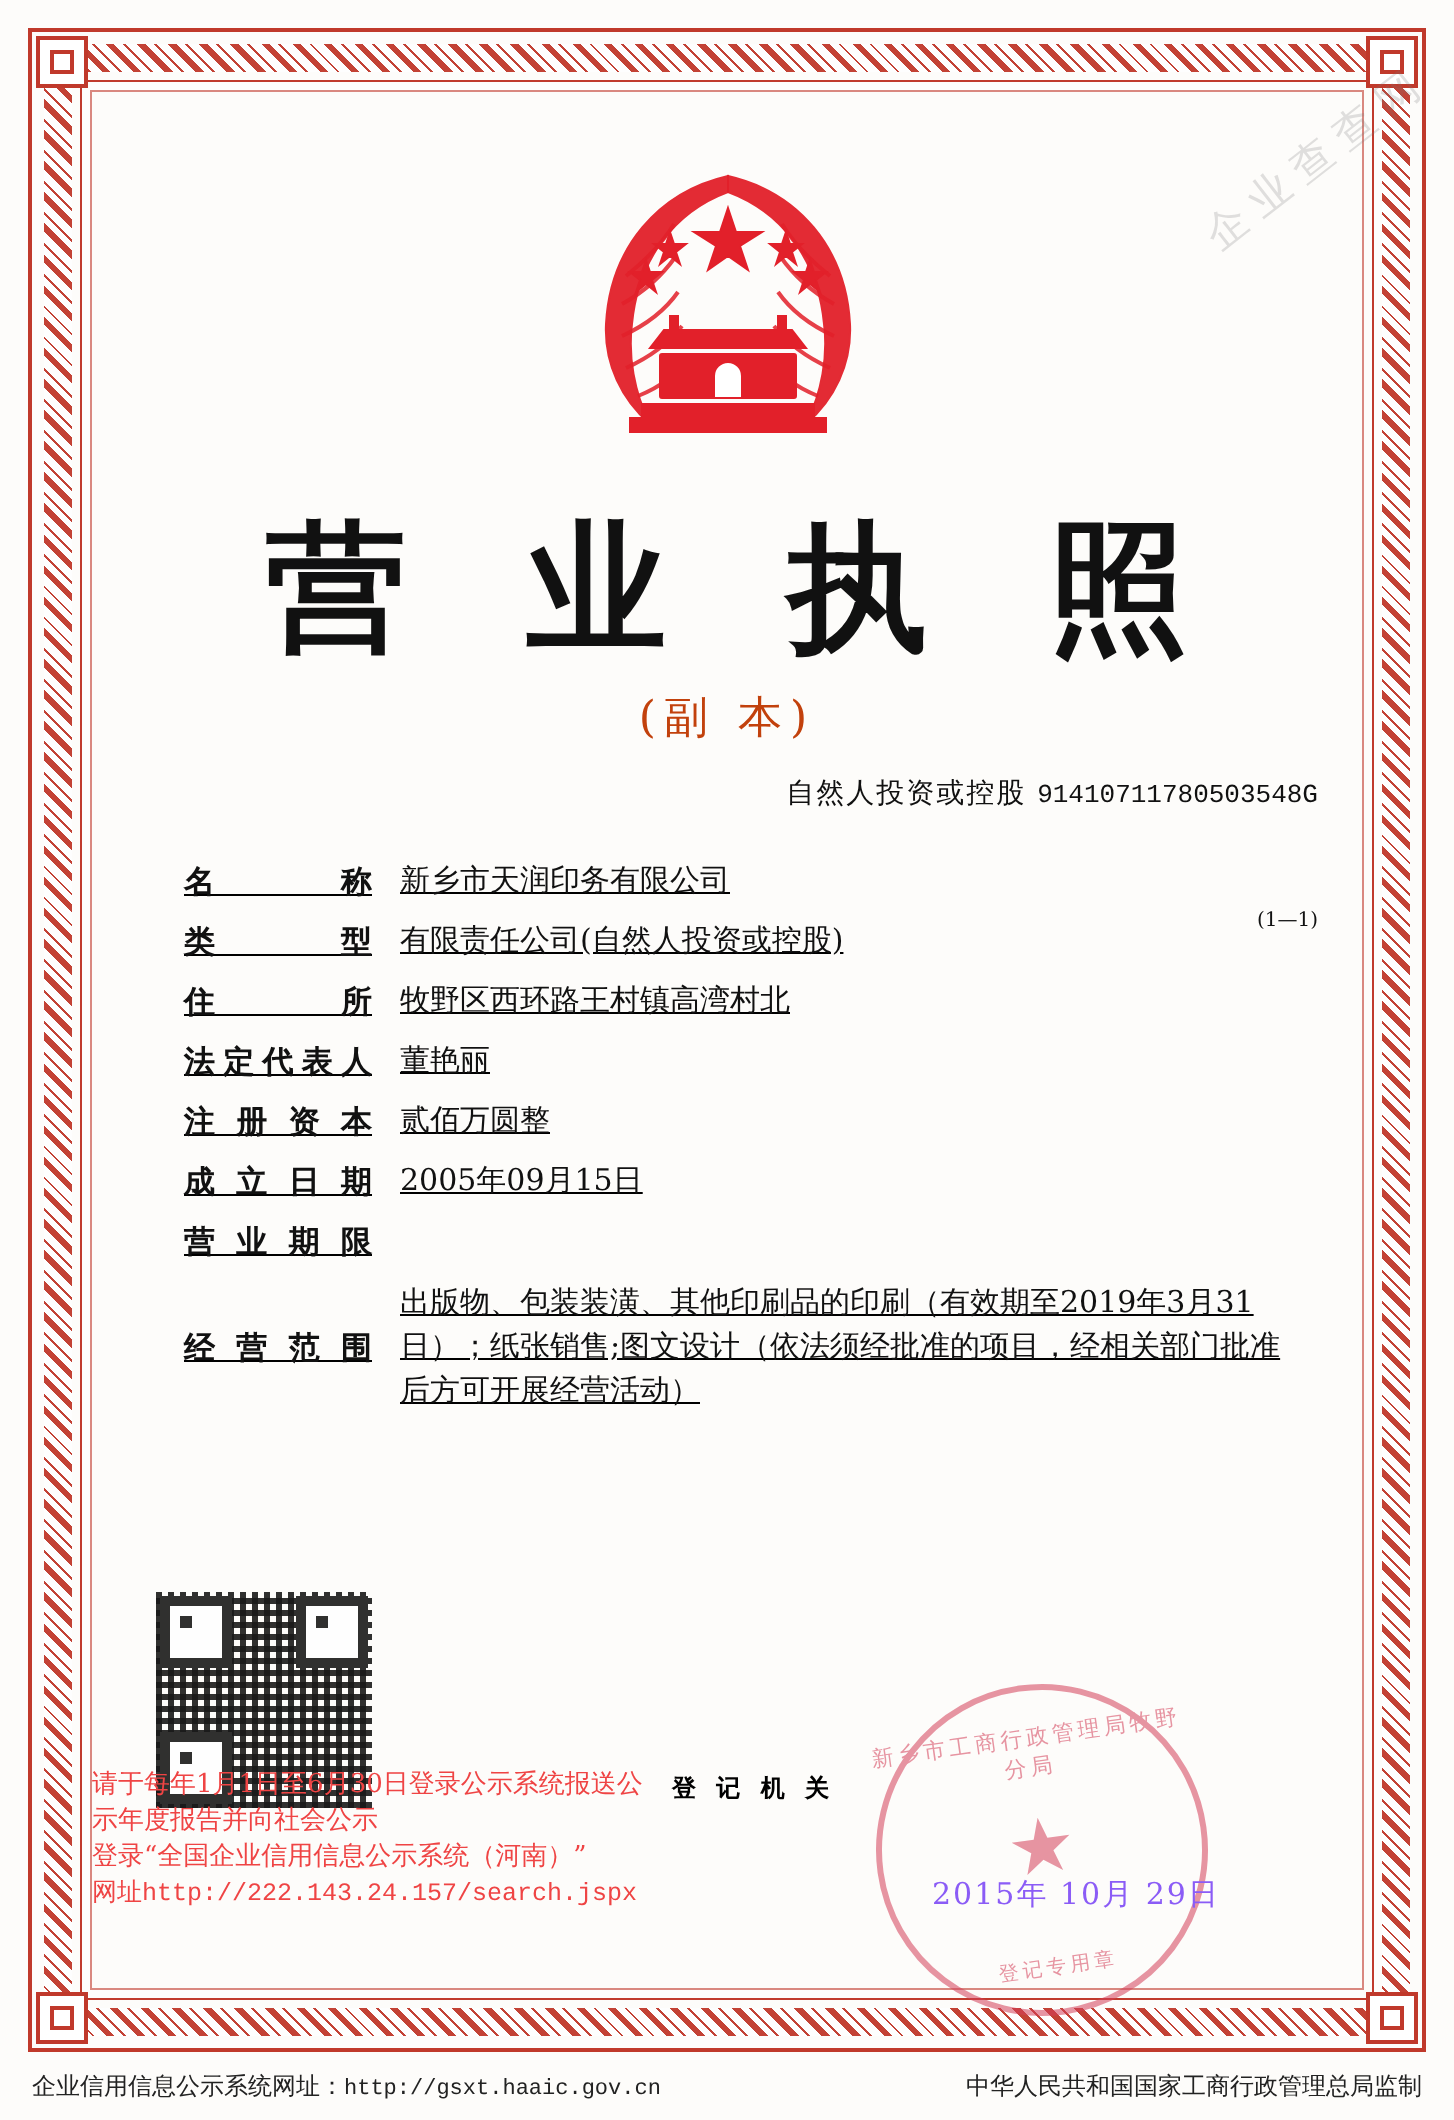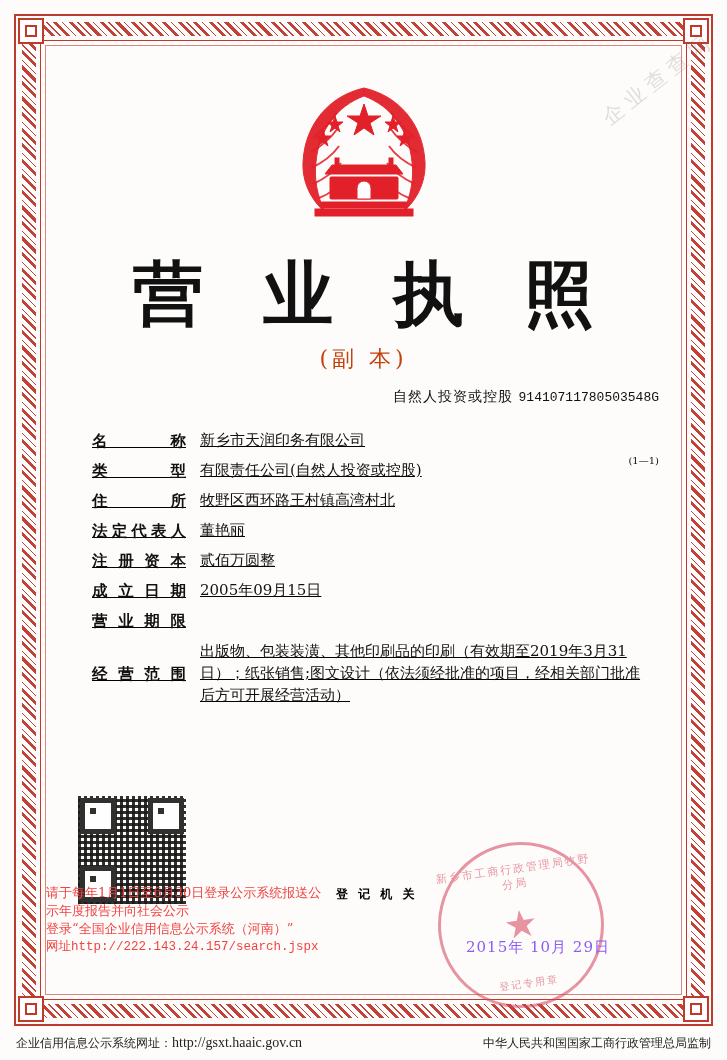--- a/index.html
+++ b/index.html
@@ -302,22 +302,22 @@
     left: 16px;
     right: 16px;
     bottom: 8px;
     display: flex;
     justify-content: space-between;
     font-family: "DejaVu Serif", "Liberation Serif", serif;
     font-size: 12px;
     color: #222;
   }
   .footer .left .u {
-    font-family: Liberation Serif, serif;
-    font-size: 14px;
+    font-family: Liberation Mono, monospace;
+    font-size: 11px;
   }
 </style>
 </head>
 <body>
 
 <div id="page">
 
   <div class="frame-outer"></div>
   <div class="frame-greek"></div>
   <div class="frame-inner"></div>

